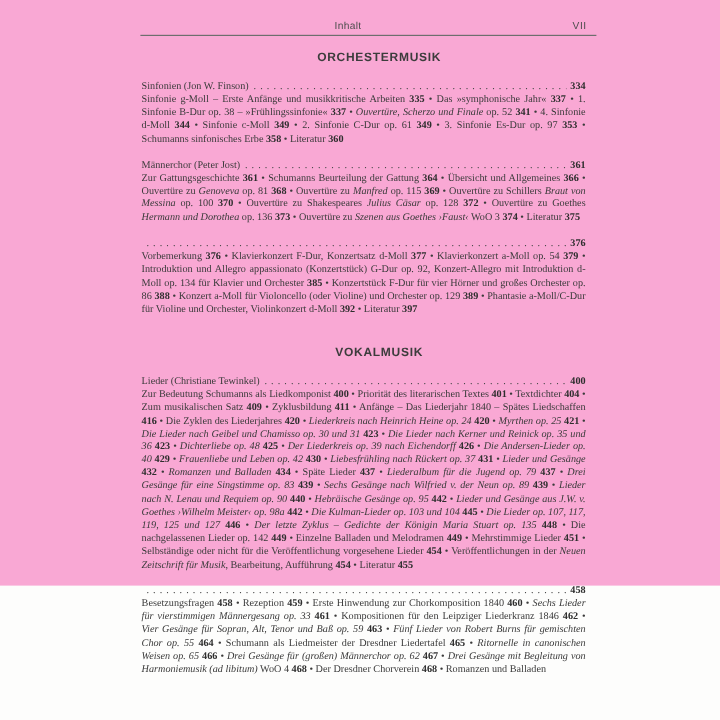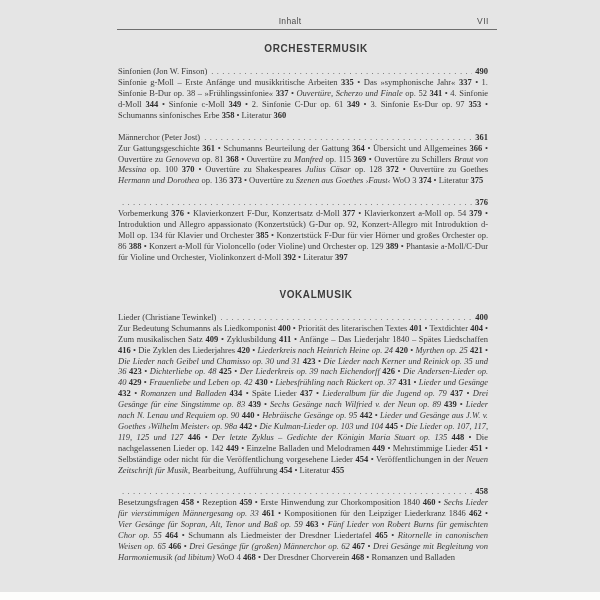--- a/index.html
+++ b/index.html
@@ -5,22 +5,22 @@
   html, body { margin: 0; padding: 0; }
   body {
     width: 600px; height: 600px;
     background: #fdfdfc;
     font-family: "Liberation Serif", serif;
     color: #3a3a3a;
     overflow: hidden;
   }
   .page {
     position: relative;
-    width: 600px; height: 592px;
-    background: #e5e5e5;
+    width: 600px; height: 488px;
+    background: #f9a8d4;
   }
   
   .running-header {
     position: absolute;
     left: 117px; top: 14px; width: 380px; height: 17px;
     font-family: "Liberation Sans", sans-serif;
     font-size: 8.5px;
     color: #4d4d4d;
   }
   .rh-center {
@@ -83,21 +83,21 @@
     <span class="rh-center">Inhalt</span>
     <span class="rh-right">VII</span>
     <div class="rh-rule"></div>
   </div>
   <div class="content" id="content">
       <div class="section-heading">ORCHESTERMUSIK</div>
       <div class="entry">
         <div class="entry-title">
           <span class="t">Sinfonien (Jon W. Finson)</span>
           <span class="leader">..............................................................................................................</span>
-          <span class="pnum">490</span>
+          <span class="pnum">334</span>
         </div>
         <div class="entry-body"><span class="r">Sinfonie g-Moll – Erste Anfänge und musikkritische Arbeiten </span><span class="b">335</span><span class="r"> • Das »symphonische Jahr« </span><span class="b">337</span><span class="r"> • 1. Sinfonie B-Dur op. 38 – »Frühlingssinfonie« </span><span class="b">337</span><span class="r"> • </span><span class="i">Ouvertüre, Scherzo und Finale</span><span class="r"> op. 52 </span><span class="b">341</span><span class="r"> • 4. Sinfonie d-Moll </span><span class="b">344</span><span class="r"> • Sinfonie c-Moll </span><span class="b">349</span><span class="r"> • 2. Sinfonie C-Dur op. 61 </span><span class="b">349</span><span class="r"> • 3. Sinfonie Es-Dur op. 97 </span><span class="b">353</span><span class="r"> • Schumanns sinfonisches Erbe </span><span class="b">358</span><span class="r"> • Literatur </span><span class="b">360</span></div>
       </div>
       <div class="entry">
         <div class="entry-title">
           <span class="t">Männerchor (Peter Jost)</span>
           <span class="leader">..............................................................................................................</span>
           <span class="pnum">361</span>
         </div>
         <div class="entry-body"><span class="r">Zur Gattungsgeschichte </span><span class="b">361</span><span class="r"> • Schumanns Beurteilung der Gattung </span><span class="b">364</span><span class="r"> • Übersicht und Allgemeines </span><span class="b">366</span><span class="r"> • Ouvertüre zu </span><span class="i">Genoveva</span><span class="r"> op. 81 </span><span class="b">368</span><span class="r"> • Ouvertüre zu </span><span class="i">Manfred</span><span class="r"> op. 115 </span><span class="b">369</span><span class="r"> • Ouvertüre zu Schillers </span><span class="i">Braut von Messina</span><span class="r"> op. 100 </span><span class="b">370</span><span class="r"> • Ouvertüre zu Shakespeares </span><span class="i">Julius Cäsar</span><span class="r"> op. 128 </span><span class="b">372</span><span class="r"> • Ouvertüre zu Goethes </span><span class="i">Hermann und Dorothea</span><span class="r"> op. 136 </span><span class="b">373</span><span class="r"> • Ouvertüre zu </span><span class="i">Szenen aus Goethes ›Faust‹</span><span class="r"> WoO 3 </span><span class="b">374</span><span class="r"> • Literatur </span><span class="b">375</span></div>

